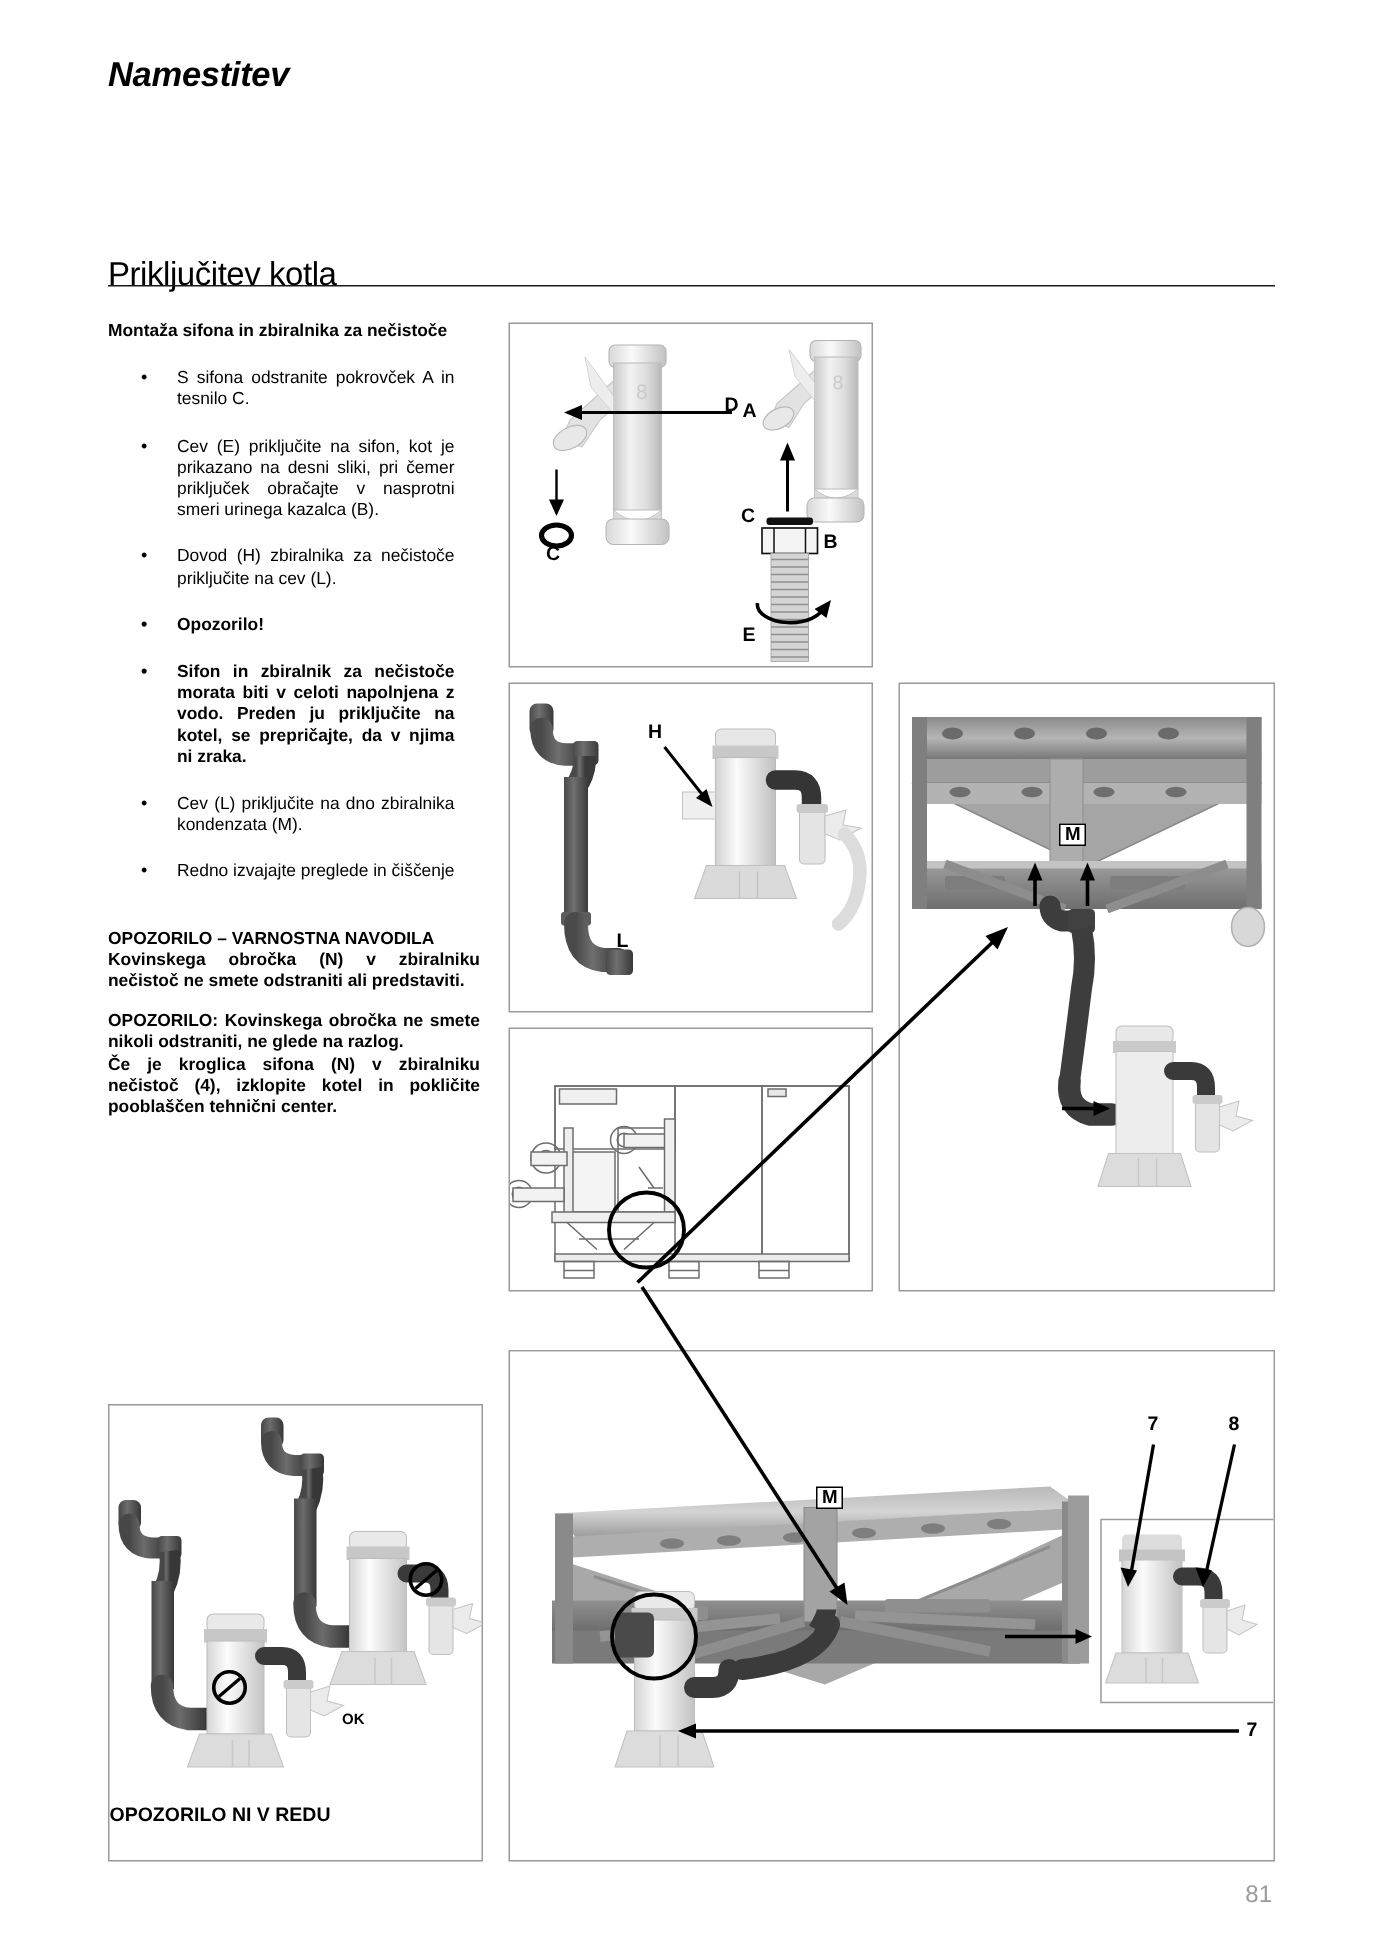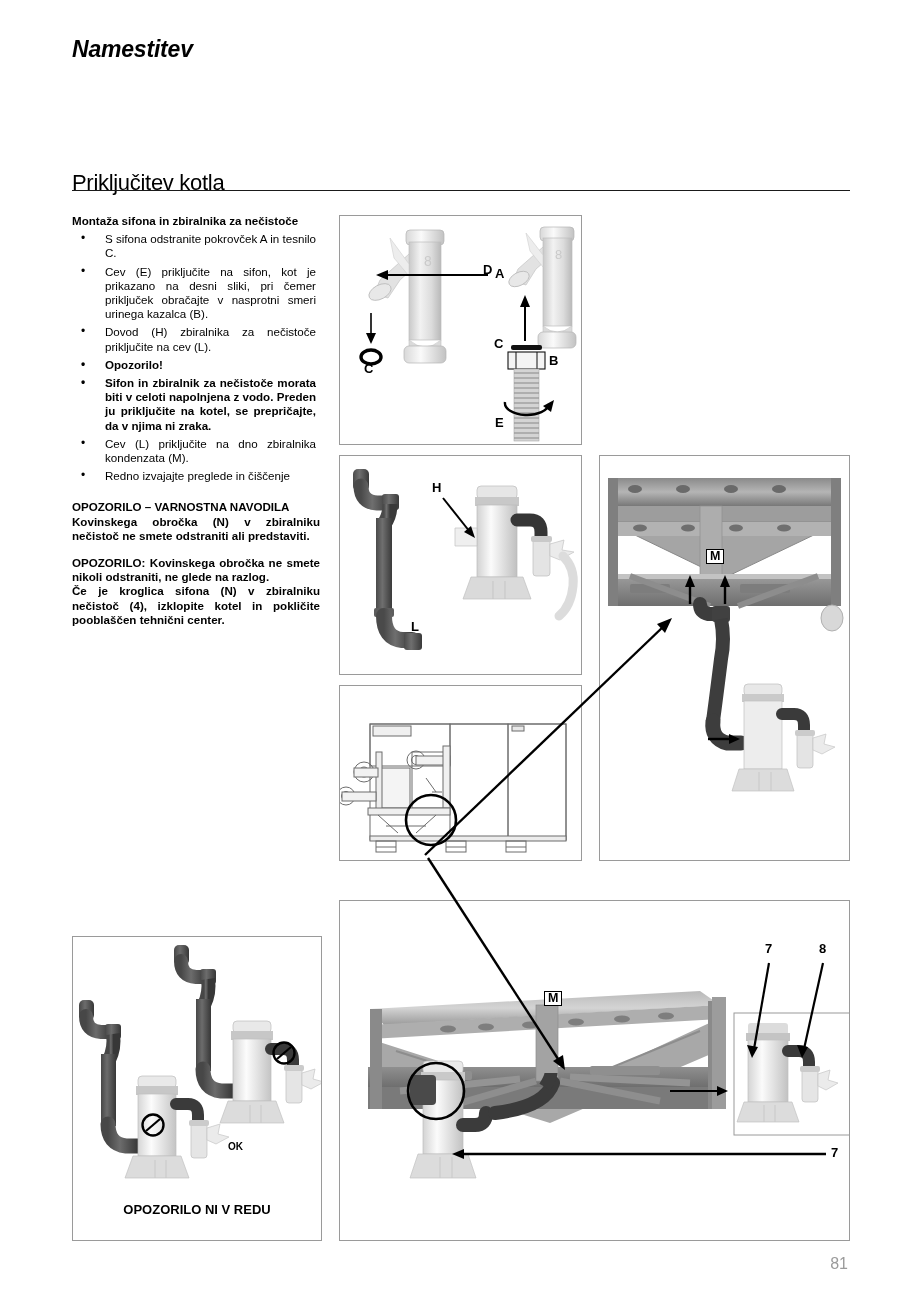--- a/index.html
+++ b/index.html
@@ -31,21 +31,21 @@
   .col{
     position:absolute;left:72px;top:214px;width:248px;
     font-size:11.6px;line-height:14.2px;
     text-align:justify;
   }
   .col p{margin:0;}
   .b{font-weight:bold;}
   .gap{height:13px;}
   ul.bl{list-style:none;margin:0;padding:0;}
   ul.bl li{
-    position:relative;padding-left:29px;margin:4px;
+    position:relative;padding-left:29px;margin:17px;
     text-align:justify;
   }
   ul.bl li::before{
     content:"\2022";position:absolute;left:5px;top:-1px;font-size:12px;
   }
   .nojust{text-align:left;}
 
   
   .panel{
     position:absolute;border:1px solid #9a9a9a;background:#fff;
@@ -53,21 +53,21 @@
   }
   .fig-label{
     position:absolute;font-weight:bold;font-size:13px;color:#000;
     z-index:6;
   }
   .fig-label.boxed{
     background:#fff;border:1px solid #000;padding:0px 3px;font-size:12.5px;
     line-height:13px;
   }
   .cap{
-    position:absolute;font-weight:bold;font-size:13px;text-align:center;
+    position:absolute;font-weight:bold;font-size:13px;text-align:left;
     z-index:6;
   }
   svg{display:block;}
   .ovl{position:absolute;left:0;top:0;pointer-events:none;}
 
   .pageno{
     position:absolute;right:72px;top:1255px;
     font-size:16px;color:#9b9b9b;
   }
 </style>

